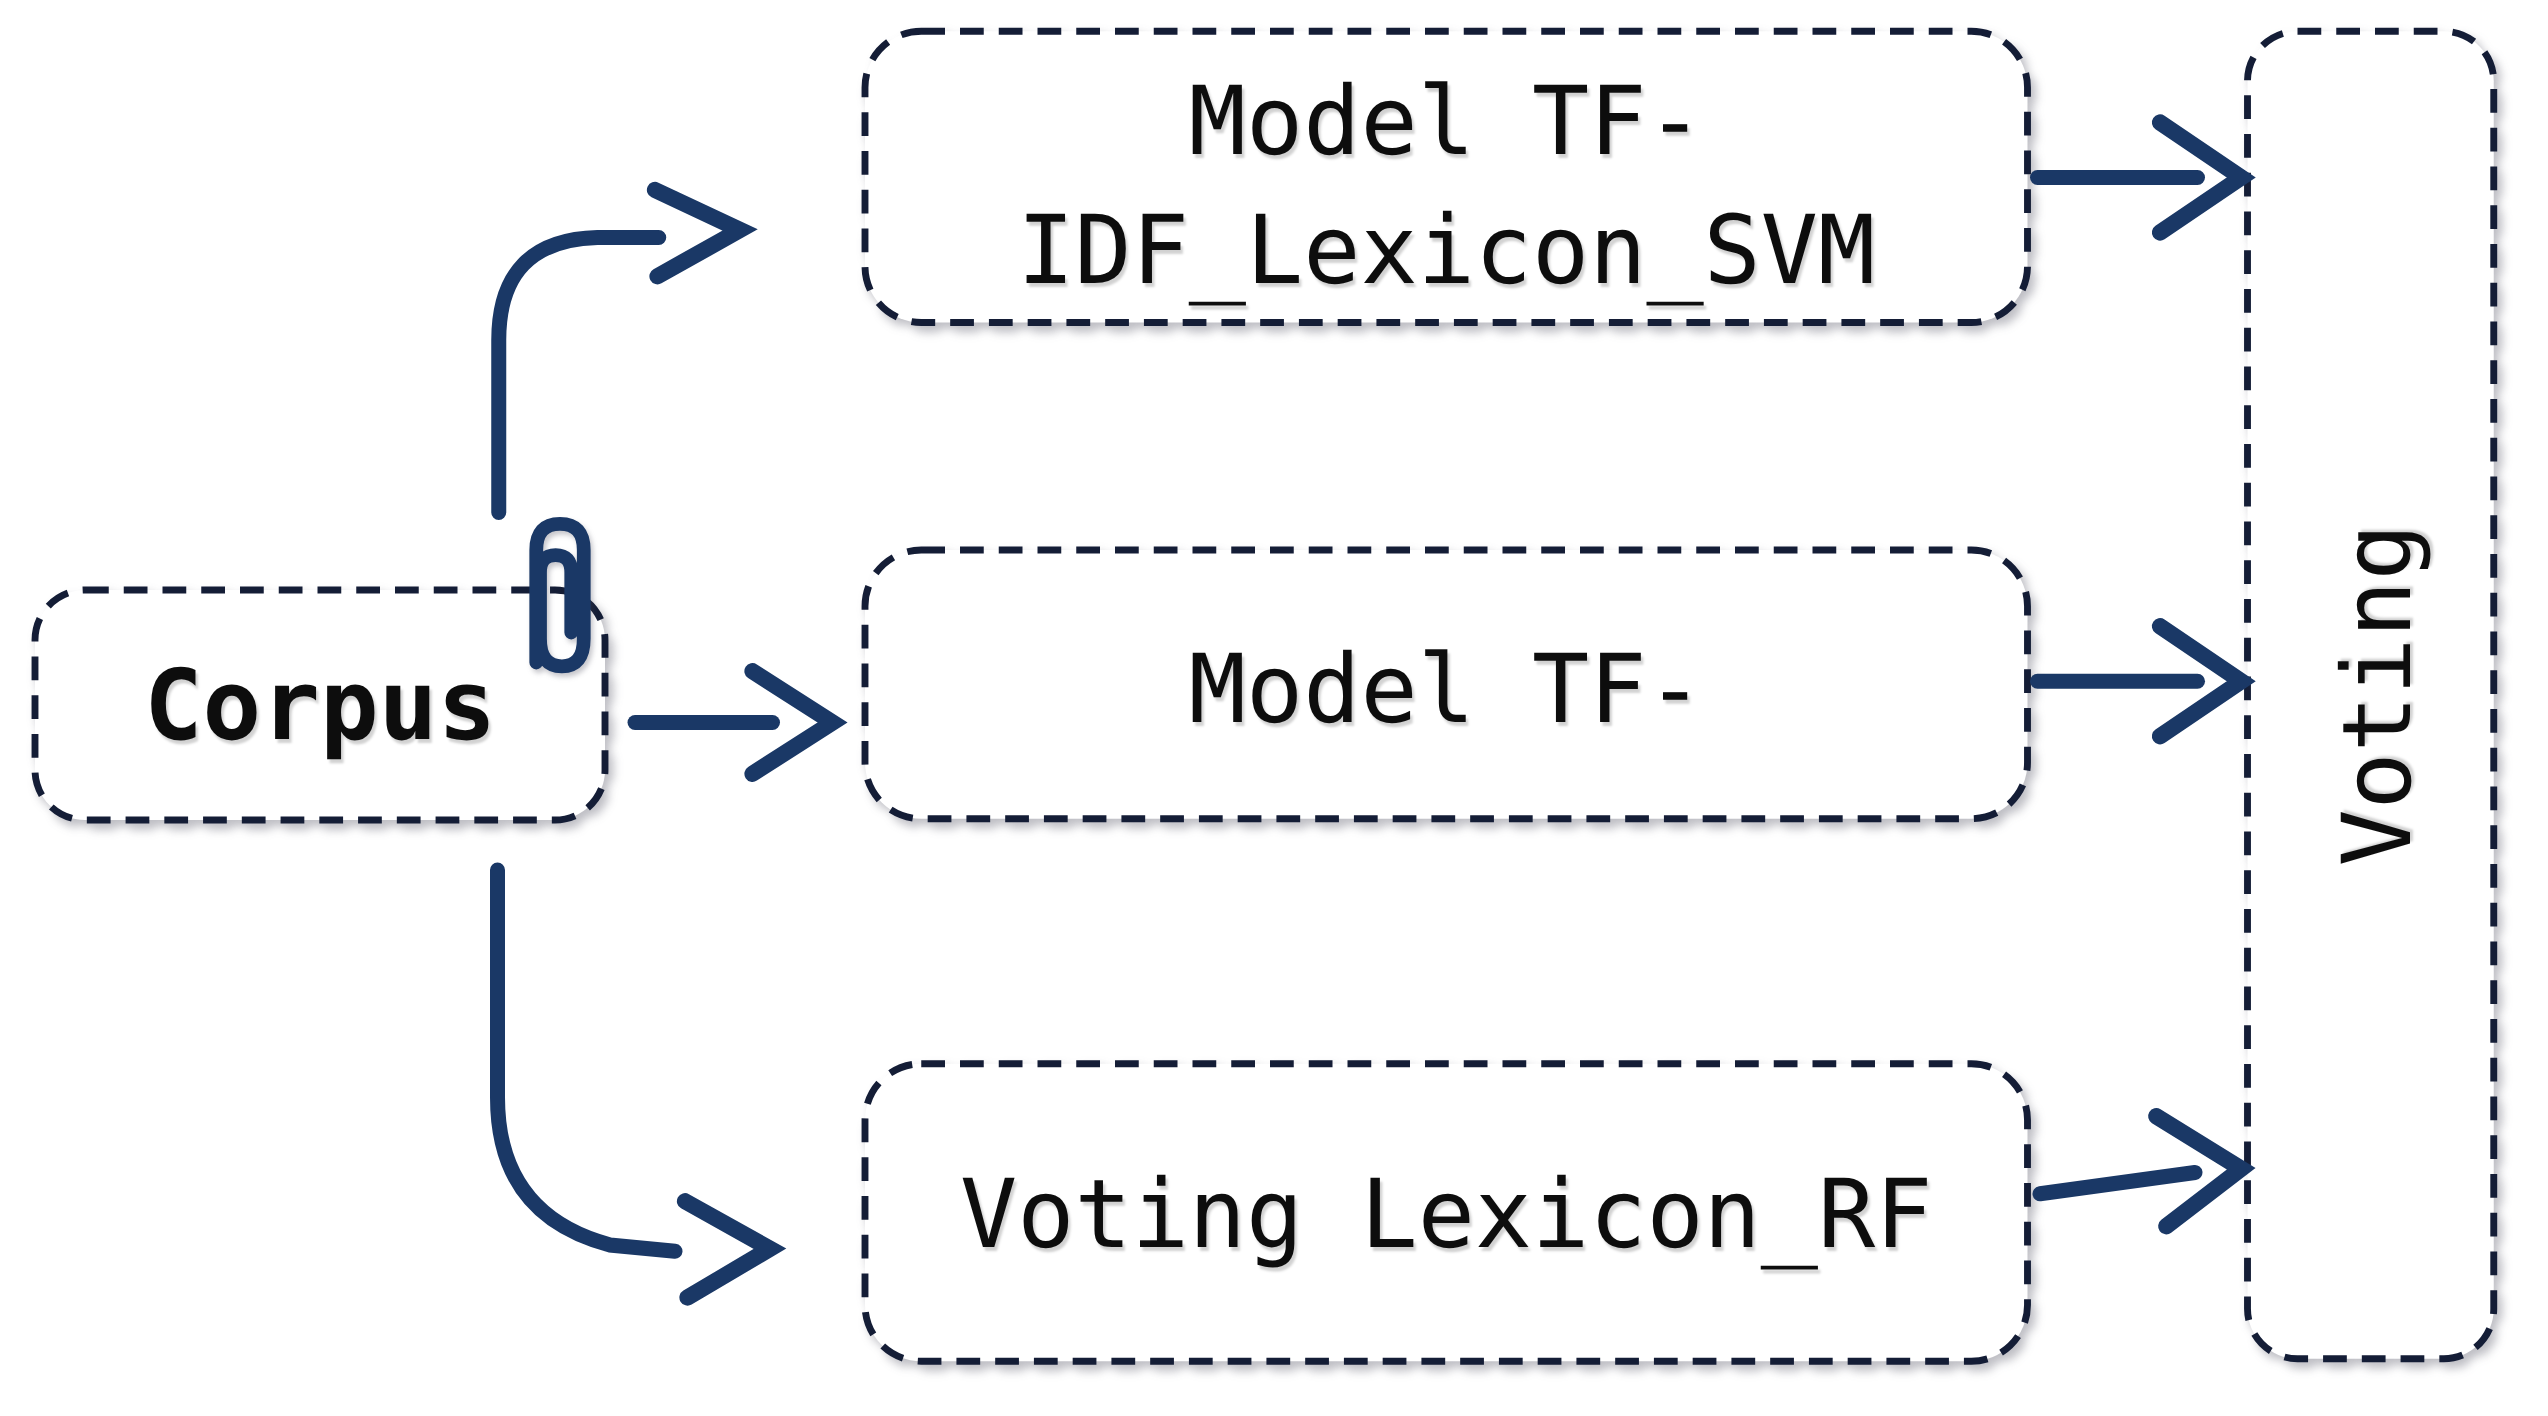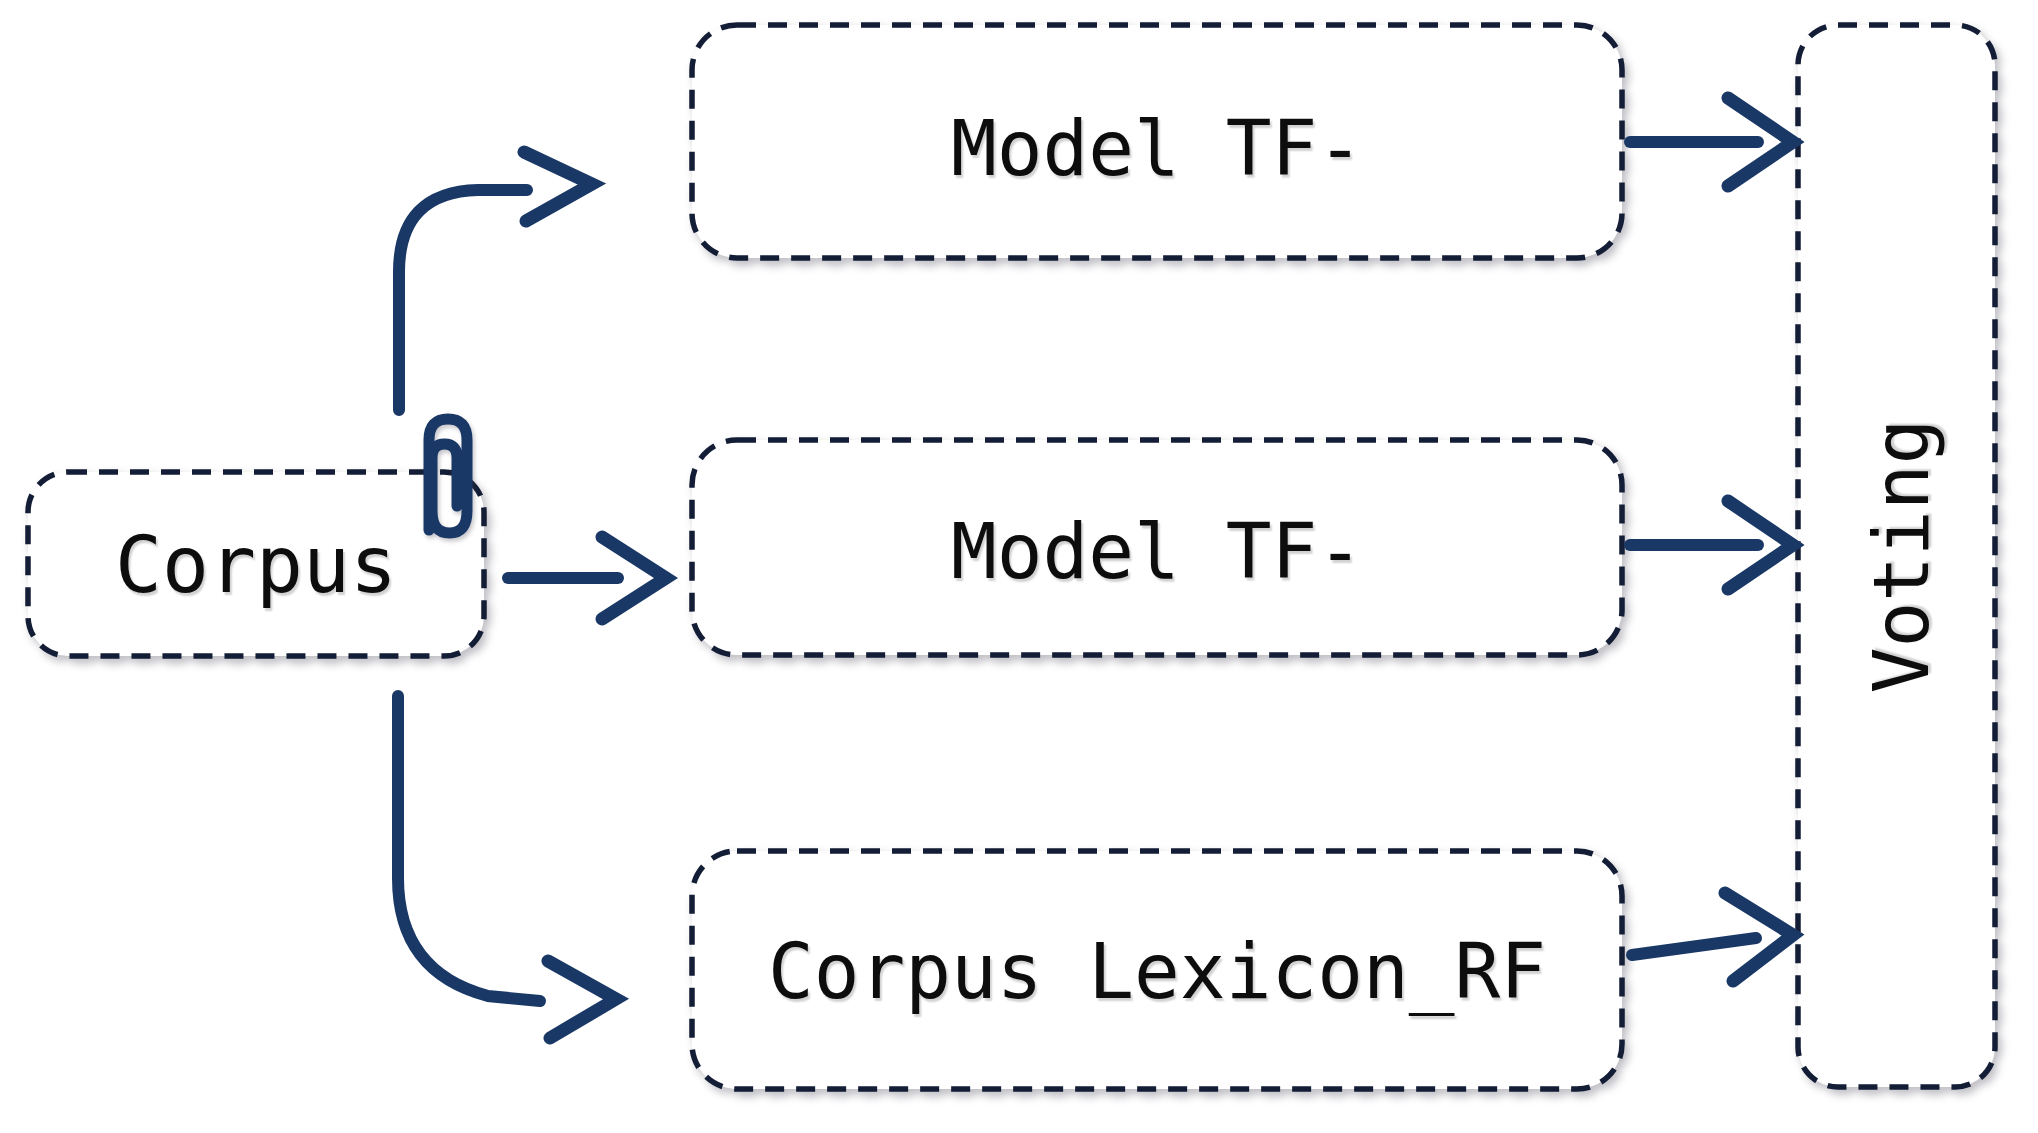--- a/index.html
+++ b/index.html
@@ -103,27 +103,28 @@
 
       <path class="arrow-shaft" d="M 1632 955 L 1756 938"></path>
       <polyline class="arrow-head" points="1725,893 1793,935 1733,981"></polyline>
     </g>
 
     <g transform="translate(405,408)">
       <path class="clip-stroke" d="M 24 122 L 24 32 Q 24 11 43 11 Q 62 11 62 32 L 62 103 Q 62 125 44.5 125 Q 27 125 27 103 L 27 50 Q 27 36 39.5 36 Q 52 36 52 50 L 52 98"></path>
     </g>
   </svg>
 
-  <div class="label corpus" style="left:256px;top:566px;">Corpus</div>
+  <div class="label corpus" style="left:256px;top:566px;font-weight:bold;">Corpus</div>
 
   <div class="label" style="left:1157px;top:149px;">
     <div>Model TF-</div>
+    <div>IDF_Lexicon_SVM</div>
   </div>
 
   <div class="label" style="left:1157px;top:552px;">
     <div>Model TF-</div>
   </div>
 
-  <div class="label" style="left:1157px;top:972px;">Corpus Lexicon_RF</div>
+  <div class="label" style="left:1157px;top:972px;">Voting Lexicon_RF</div>
 
   <div class="label voting" style="left:1902px;top:556px;">Voting</div>
 
 </div>
 
 </body></html>

